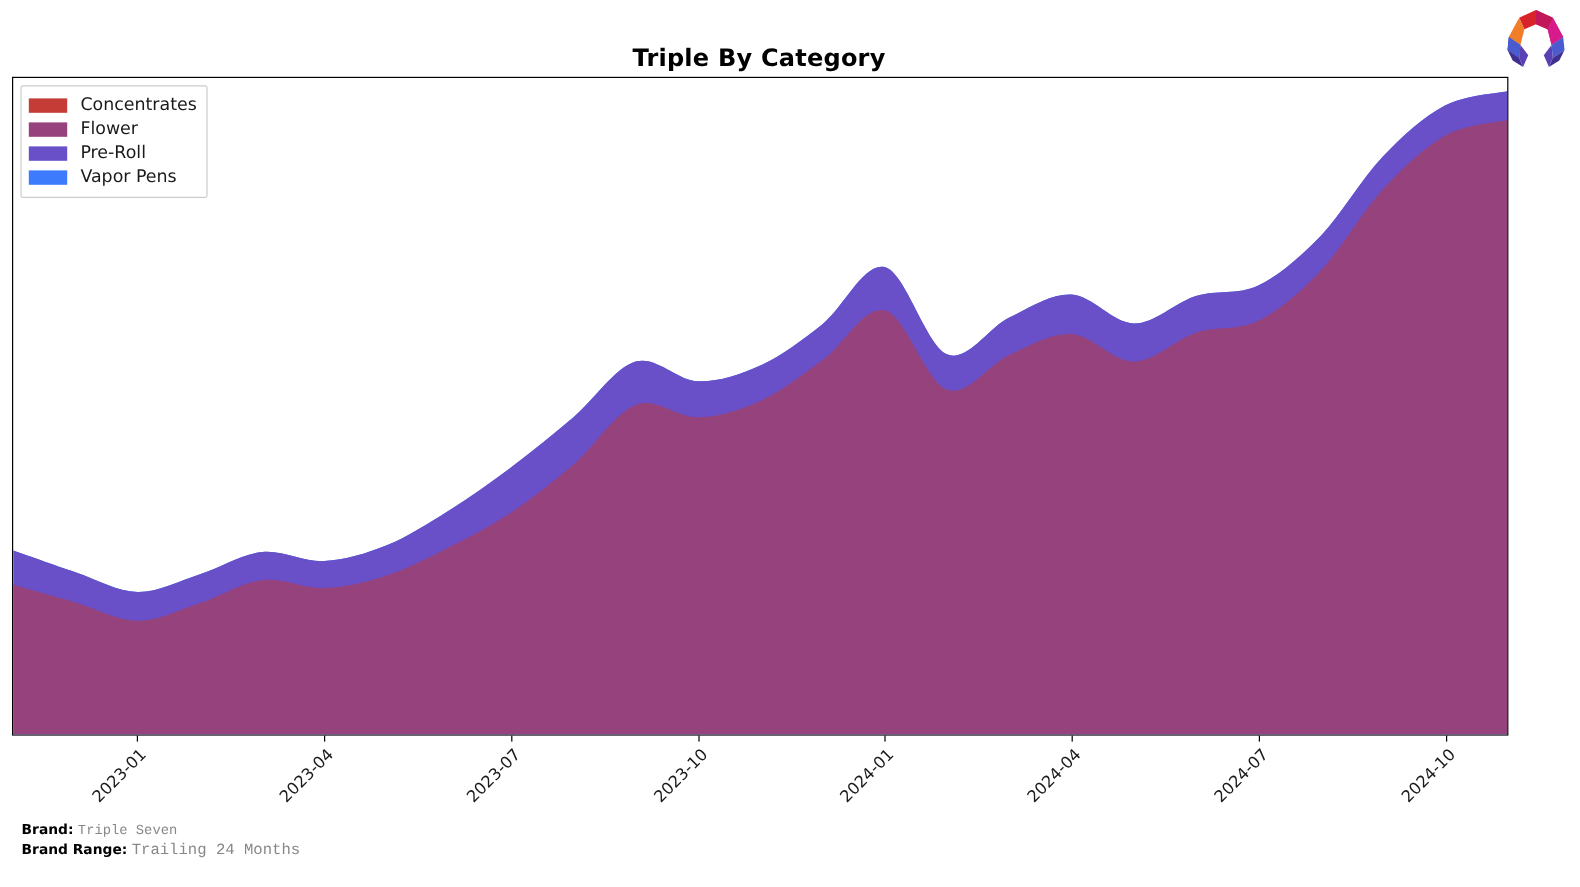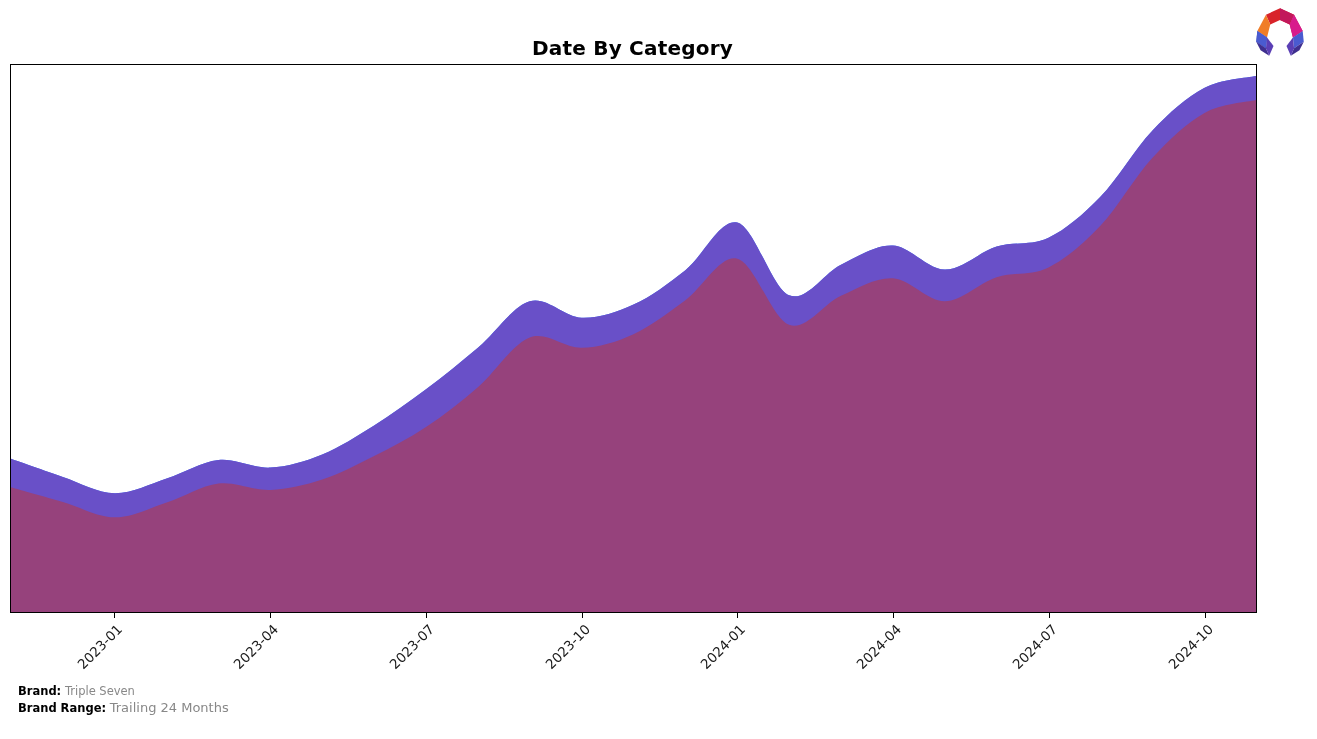--- a/index.html
+++ b/index.html
@@ -122,27 +122,27 @@
 
   
   #footer {
     position: absolute;
     left: 18px;
     top: 684px;
     line-height: 1.33;
   }
   .footer-row { font-size: 11.5px; white-space: nowrap; }
   .footer-key { font-weight: bold; color: #000000; text-align: right; }
-  .footer-val { color: #888888; }
+  .footer-val { color: #888888; font-family: Liberation Mono, monospace; }
   .footer-row.r2 .footer-val, .footer-row.r3 .footer-val { font-size: 13px; margin-top: 14px; }
 </style>
 </head>
 <body>
 
-<div id="chart-title">Date By Category</div>
+<div id="chart-title">Triple By Category</div>
 
 <div id="brand-logo">
   <svg class="logo-mark" viewBox="0 0 100 96">
     <polygon points="50,4 76,16 68,34 50,26 32,34 24,16" fill="#d8232a"></polygon>
     <polygon points="50,4 76,16 68,34 50,26" fill="#c2185b"></polygon>
     <polygon points="76,16 92,46 74,58 68,34" fill="#c2185b"></polygon>
     <polygon points="92,46 74,58 68,34 76,16" fill="#d81b8c"></polygon>
     <polygon points="24,16 32,34 26,58 8,46" fill="#f07d28"></polygon>
     <polygon points="8,46 26,58 24,78 6,66" fill="#3f51b5"></polygon>
     <polygon points="26,58 24,78 6,66 8,46" fill="#4a5bd0"></polygon>
@@ -155,20 +155,38 @@
 </div>
 
 <div id="plot-frame">
   <svg id="plot-svg" preserveAspectRatio="none" viewBox="0 0 1247 549">
       <path d="M 0.00 395.28 C 8.66 398.30, 34.64 407.63, 51.96 413.40 C 69.28 419.16, 86.60 429.59, 103.92 429.87 C 121.24 430.14, 138.56 420.63, 155.88 415.04 C 173.19 409.46, 190.51 398.21, 207.83 396.38 C 225.15 394.55, 242.47 404.98, 259.79 404.06 C 277.11 403.15, 294.43 397.93, 311.75 390.89 C 329.07 383.84, 346.39 372.68, 363.71 361.79 C 381.03 350.90, 398.35 338.55, 415.67 325.56 C 432.99 312.56, 450.31 298.56, 467.63 283.83 C 484.94 269.10, 502.26 242.20, 519.58 237.17 C 536.90 232.14, 554.22 253.09, 571.54 253.64 C 588.86 254.19, 606.18 248.42, 623.50 240.46 C 640.82 232.50, 658.14 219.60, 675.46 205.88 C 692.78 192.15, 710.10 153.90, 727.42 158.11 C 744.74 162.32, 762.06 224.08, 779.38 231.13 C 796.69 238.17, 814.01 208.71, 831.33 200.38 C 848.65 192.06, 865.97 180.35, 883.29 181.17 C 900.61 181.99, 917.93 205.14, 935.25 205.33 C 952.57 205.51, 969.89 187.58, 987.21 182.27 C 1004.53 176.96, 1021.85 181.81, 1039.17 173.48 C 1056.49 165.16, 1073.81 150.24, 1091.13 132.31 C 1108.44 114.38, 1125.76 84.09, 1143.08 65.88 C 1160.40 47.67, 1177.72 32.21, 1195.04 23.06 C 1212.36 13.91, 1238.34 12.99, 1247.00 10.98 L 1247 549 L 0 549 Z" fill="#3d7bfd"></path>
       <path d="M 0.00 395.28 C 8.66 398.30, 34.64 407.63, 51.96 413.40 C 69.28 419.16, 86.60 429.59, 103.92 429.87 C 121.24 430.14, 138.56 420.63, 155.88 415.04 C 173.19 409.46, 190.51 398.21, 207.83 396.38 C 225.15 394.55, 242.47 404.98, 259.79 404.06 C 277.11 403.15, 294.43 397.93, 311.75 390.89 C 329.07 383.84, 346.39 372.68, 363.71 361.79 C 381.03 350.90, 398.35 338.55, 415.67 325.56 C 432.99 312.56, 450.31 298.56, 467.63 283.83 C 484.94 269.10, 502.26 242.20, 519.58 237.17 C 536.90 232.14, 554.22 253.09, 571.54 253.64 C 588.86 254.19, 606.18 248.42, 623.50 240.46 C 640.82 232.50, 658.14 219.60, 675.46 205.88 C 692.78 192.15, 710.10 153.90, 727.42 158.11 C 744.74 162.32, 762.06 224.08, 779.38 231.13 C 796.69 238.17, 814.01 208.71, 831.33 200.38 C 848.65 192.06, 865.97 180.35, 883.29 181.17 C 900.61 181.99, 917.93 205.14, 935.25 205.33 C 952.57 205.51, 969.89 187.58, 987.21 182.27 C 1004.53 176.96, 1021.85 181.81, 1039.17 173.48 C 1056.49 165.16, 1073.81 150.24, 1091.13 132.31 C 1108.44 114.38, 1125.76 84.09, 1143.08 65.88 C 1160.40 47.67, 1177.72 32.21, 1195.04 23.06 C 1212.36 13.91, 1238.34 12.99, 1247.00 10.98 L 1247 549 L 0 549 Z" fill="#6950c8"></path>
       <path d="M 0.00 423.83 C 8.66 426.30, 34.64 433.62, 51.96 438.65 C 69.28 443.68, 86.60 453.93, 103.92 454.02 C 121.24 454.11, 138.56 444.87, 155.88 439.20 C 173.19 433.53, 190.51 422.09, 207.83 419.99 C 225.15 417.88, 242.47 427.21, 259.79 426.57 C 277.11 425.93, 294.43 421.81, 311.75 416.14 C 329.07 410.47, 346.39 401.32, 363.71 392.54 C 381.03 383.75, 398.35 374.97, 415.67 363.44 C 432.99 351.91, 450.31 338.37, 467.63 323.36 C 484.94 308.36, 502.26 279.99, 519.58 273.40 C 536.90 266.81, 554.22 284.38, 571.54 283.83 C 588.86 283.28, 606.18 278.07, 623.50 270.11 C 640.82 262.15, 658.14 248.70, 675.46 236.07 C 692.78 223.44, 710.10 190.23, 727.42 194.35 C 744.74 198.46, 762.06 254.55, 779.38 260.77 C 796.69 267.00, 814.01 239.46, 831.33 231.68 C 848.65 223.90, 865.97 213.20, 883.29 214.11 C 900.61 215.03, 917.93 237.35, 935.25 237.17 C 952.57 236.99, 969.89 218.69, 987.21 213.01 C 1004.53 207.34, 1021.85 211.73, 1039.17 203.13 C 1056.49 194.53, 1073.81 179.71, 1091.13 161.41 C 1108.44 143.11, 1125.76 112.18, 1143.08 93.33 C 1160.40 74.48, 1177.72 58.01, 1195.04 48.31 C 1212.36 38.61, 1238.34 37.33, 1247.00 35.14 L 1247 549 L 0 549 Z" fill="#96427c"></path>
       <path d="M 0.00 549.00 C 8.66 549.00, 34.64 549.00, 51.96 549.00 C 69.28 549.00, 86.60 549.00, 103.92 549.00 C 121.24 549.00, 138.56 549.00, 155.88 549.00 C 173.19 549.00, 190.51 549.00, 207.83 549.00 C 225.15 549.00, 242.47 549.00, 259.79 549.00 C 277.11 549.00, 294.43 549.00, 311.75 549.00 C 329.07 549.00, 346.39 549.00, 363.71 549.00 C 381.03 549.00, 398.35 549.00, 415.67 549.00 C 432.99 549.00, 450.31 549.00, 467.63 549.00 C 484.94 549.00, 502.26 549.00, 519.58 549.00 C 536.90 549.00, 554.22 549.00, 571.54 549.00 C 588.86 549.00, 606.18 549.00, 623.50 549.00 C 640.82 549.00, 658.14 549.00, 675.46 549.00 C 692.78 549.00, 710.10 549.00, 727.42 549.00 C 744.74 549.00, 762.06 549.00, 779.38 549.00 C 796.69 549.00, 814.01 549.00, 831.33 549.00 C 848.65 549.00, 865.97 549.00, 883.29 549.00 C 900.61 549.00, 917.93 549.00, 935.25 549.00 C 952.57 549.00, 969.89 549.00, 987.21 549.00 C 1004.53 549.00, 1021.85 549.00, 1039.17 549.00 C 1056.49 549.00, 1073.81 549.00, 1091.13 549.00 C 1108.44 549.00, 1125.76 549.00, 1143.08 549.00 C 1160.40 549.00, 1177.72 549.00, 1195.04 549.00 C 1212.36 549.00, 1238.34 549.00, 1247.00 549.00 L 1247 549 L 0 549 Z" fill="#c43c35"></path>
     </svg>
 
+  <div id="legend">
+    <div class="legend-item">
+      <span class="legend-swatch" style="background: rgb(196, 60, 53);"></span>
+      <span class="legend-label">Concentrates</span>
+    </div>
+    <div class="legend-item">
+      <span class="legend-swatch" style="background: rgb(150, 66, 124);"></span>
+      <span class="legend-label">Flower</span>
+    </div>
+    <div class="legend-item">
+      <span class="legend-swatch" style="background: rgb(105, 80, 200);"></span>
+      <span class="legend-label">Pre-Roll</span>
+    </div>
+    <div class="legend-item">
+      <span class="legend-swatch" style="background: rgb(61, 123, 253);"></span>
+      <span class="legend-label">Vapor Pens</span>
+    </div>
+  </div>
 </div>
 
 <div id="x-axis">
     <div class="tick-mark" style="left: 103.917px;"></div>
     <div class="tick-label" style="left: 103.917px;">2023-01</div>
     <div class="tick-mark" style="left: 259.792px;"></div>
     <div class="tick-label" style="left: 259.792px;">2023-04</div>
     <div class="tick-mark" style="left: 415.667px;"></div>
     <div class="tick-label" style="left: 415.667px;">2023-07</div>
     <div class="tick-mark" style="left: 571.542px;"></div>

